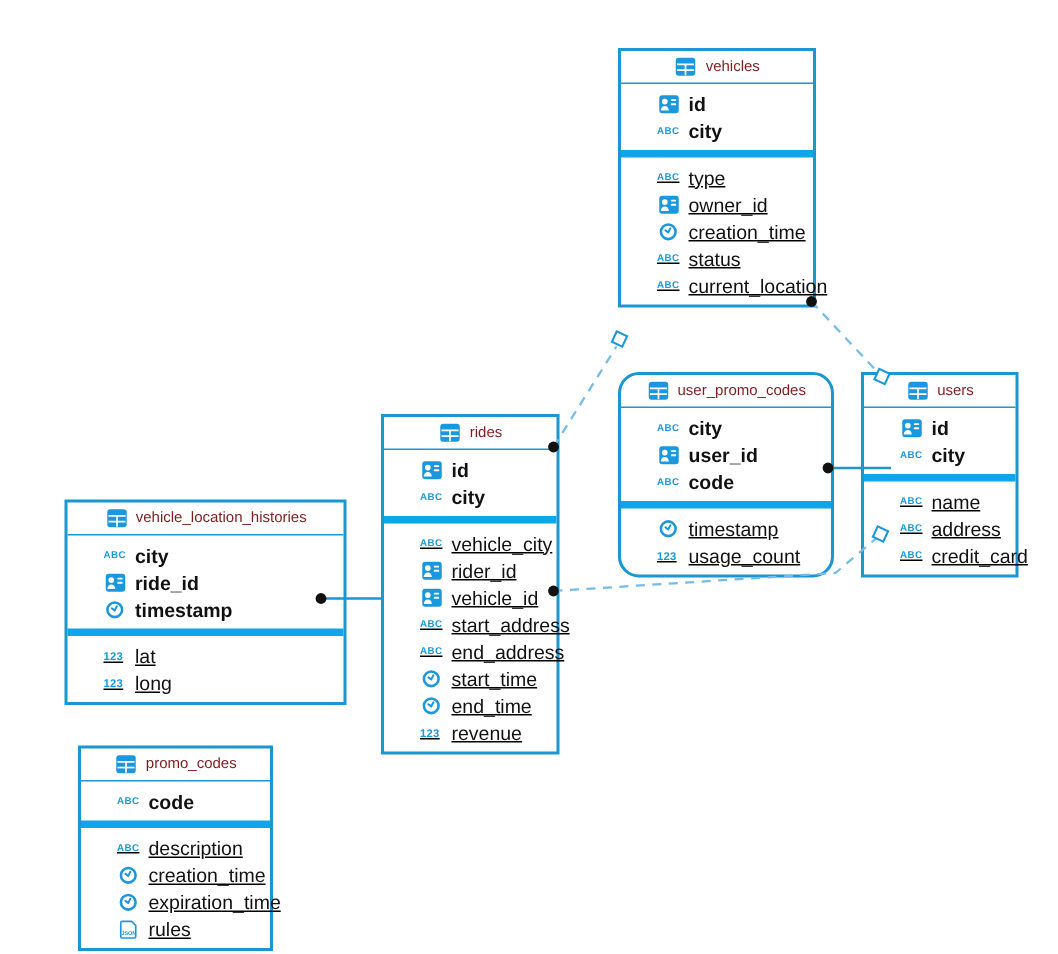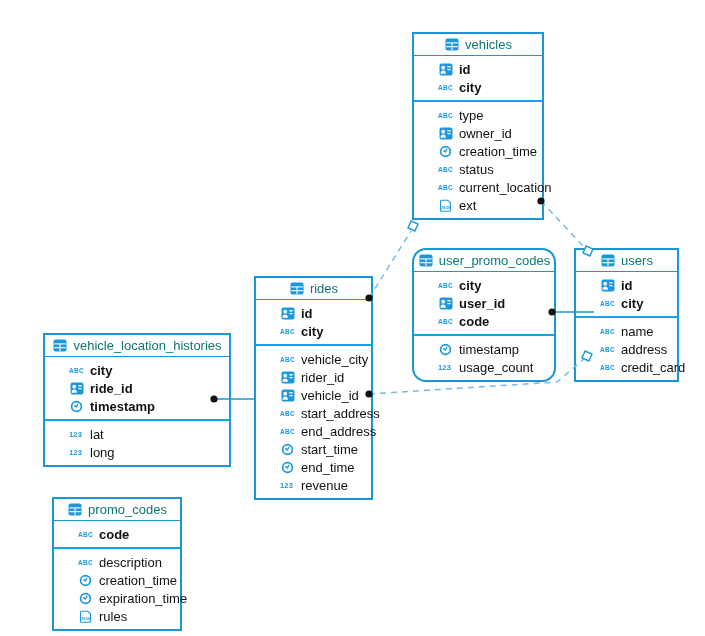--- a/index.html
+++ b/index.html
@@ -1,23 +1,23 @@
 <!DOCTYPE html>
 <html><head>
 <meta charset="utf-8">
 <style>
   html,body{margin:0;padding:0;background:#fff;}
   #canvas{position:relative;width:705px;height:636px;background:#fff;overflow:hidden;
           font-family:"Liberation Sans",sans-serif;}
   .table{position:absolute;background:#fff;border:2px solid #1a96d2;z-index:1;}
   .thead{display:flex;align-items:center;justify-content:center;gap:5px;height:21px;
          border-bottom:1px solid #1a96d2;padding:0 6px;white-space:nowrap;}
-  .ttitle{font-size:13px;color:#0f766e;}
+  .ttitle{font-size:10px;color:#7f1d1d;}
   .sect{padding:4px 18px;}
-  .sect + .sect{border-top:2px solid #0ea5e9;}
+  .sect + .sect{border-top:5px solid #0ea5e9;text-decoration:underline;}
   .row{display:flex;align-items:center;gap:5px;height:18px;padding:0 6px;white-space:nowrap;}
   .fname{font-size:13px;color:#111;}
   .row.pk .fname{font-weight:bold;}
   .ic{width:16px;height:13px;flex:0 0 16px;display:block;}
   .ic-txt{width:16px;flex:0 0 16px;font-weight:bold;color:#1b98dd;display:inline-block;
           text-align:left;line-height:13px;}
   .ic-abc{font-size:6.5px;letter-spacing:.3px;}
   .ic-123{font-size:7.5px;letter-spacing:.2px;}
   .links{position:absolute;left:0;top:0;z-index:2;pointer-events:none;}
   .dash{stroke:#74bbe9;stroke-width:1.5;fill:none;stroke-dasharray:6 5;}
@@ -91,27 +91,20 @@
         <span class="fname">creation_time</span>
       </div>
       <div class="row">
         <span class="ic-txt ic-abc">ABC</span>
         <span class="fname">status</span>
       </div>
       <div class="row">
         <span class="ic-txt ic-abc">ABC</span>
         <span class="fname">current_location</span>
       </div>
-      <div class="row">
-        <svg class="ic" viewBox="0 0 16 13">
-          <path d="M3.5 1.2 h6.2 l2.8 2.8 v7.3 a1 1 0 0 1 -1 1 h-8 a1 1 0 0 1 -1 -1 v-9.1 a1 1 0 0 1 1 -1 z" fill="#fff" stroke="#1b98dd" stroke-width="1.1"></path>
-          <text x="3" y="10.4" font-size="3.6" font-weight="bold" fill="#1b98dd">JSON</text>
-        </svg>
-        <span class="fname">ext</span>
-      </div>
     </div>
   </div>
 
   <div class="table" style="left:412px;top:248px;width:140px;border-radius:14px;">
     <div class="thead">
       <svg class="ic" viewBox="0 0 16 13">
           <use href="#i-table"></use>
         </svg>
       <span class="ttitle">user_promo_codes</span>
     </div>

